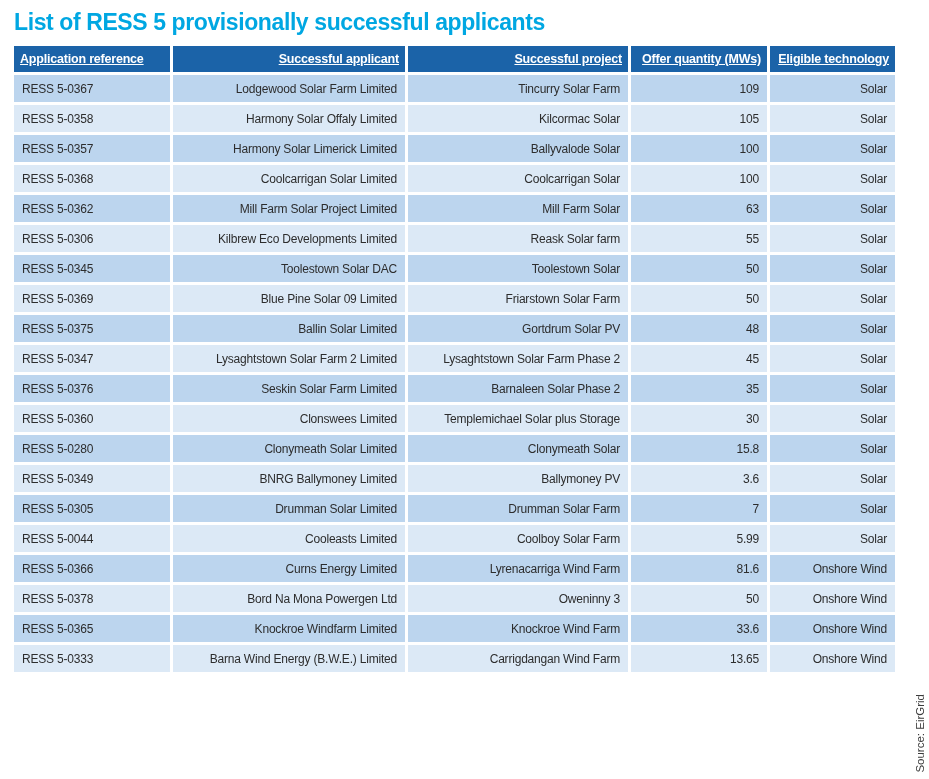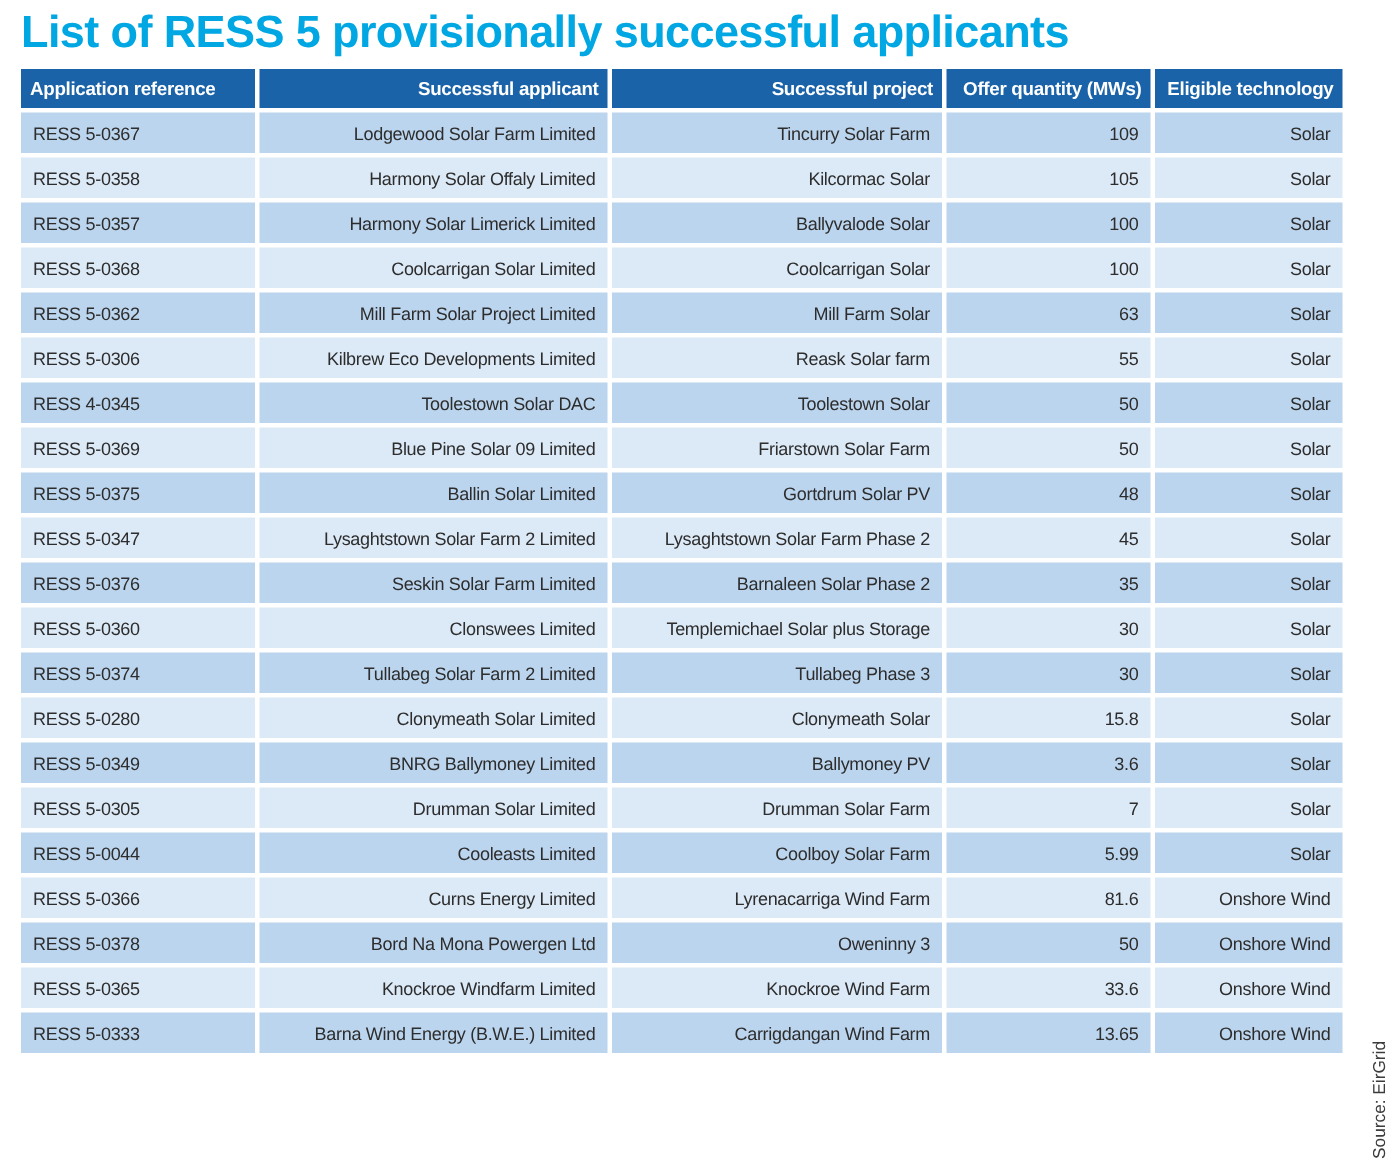--- a/index.html
+++ b/index.html
@@ -6,21 +6,21 @@
   html, body { margin: 0; padding: 0; background: #ffffff; }
   body {
     width: 929px; height: 779px;
     font-family: "Liberation Sans", sans-serif;
     overflow: hidden;
   }
   .page { position: relative; width: 929px; height: 779px; }
 
   .page-title {
     margin: 8px 0 0 14px;
-    font-size: 30px;
+    font-size: 23px;
     font-weight: bold;
     letter-spacing: -0.4px;
     color: var(--title-color, #00a7e2);
     line-height: 28px;
   }
 
   table.applicants {
     border-collapse: separate;
     border-spacing: 3px;
     table-layout: fixed;
@@ -30,20 +30,21 @@
   th {
     background: var(--header-bg, #1b63a8);
     color: #ffffff;
     font-size: 12.5px;
     font-weight: bold;
     letter-spacing: -0.2px;
     height: 26px;
     padding: 0 6px;
     vertical-align: middle;
     white-space: nowrap;
+    text-decoration: underline;
   }
   td {
     font-size: 12px;
     letter-spacing: -0.2px;
     color: #2d2d2d;
     height: 27px;
     padding: 0 8px;
     vertical-align: middle;
     white-space: nowrap;
     overflow: hidden;
@@ -125,21 +126,21 @@
     <td class="c5">Solar</td>
   </tr>
         <tr>
     <td class="c1">RESS 5-0306</td>
     <td class="c2">Kilbrew Eco Developments Limited</td>
     <td class="c3">Reask Solar farm</td>
     <td class="c4">55</td>
     <td class="c5">Solar</td>
   </tr>
         <tr>
-    <td class="c1">RESS 4-0345</td>
+    <td class="c1">RESS 5-0345</td>
     <td class="c2">Toolestown Solar DAC</td>
     <td class="c3">Toolestown Solar</td>
     <td class="c4">50</td>
     <td class="c5">Solar</td>
   </tr>
         <tr>
     <td class="c1">RESS 5-0369</td>
     <td class="c2">Blue Pine Solar 09 Limited</td>
     <td class="c3">Friarstown Solar Farm</td>
     <td class="c4">50</td>
@@ -167,27 +168,20 @@
     <td class="c5">Solar</td>
   </tr>
         <tr>
     <td class="c1">RESS 5-0360</td>
     <td class="c2">Clonswees Limited</td>
     <td class="c3">Templemichael Solar plus Storage</td>
     <td class="c4">30</td>
     <td class="c5">Solar</td>
   </tr>
         <tr>
-    <td class="c1">RESS 5-0374</td>
-    <td class="c2">Tullabeg Solar Farm 2 Limited</td>
-    <td class="c3">Tullabeg Phase 3</td>
-    <td class="c4">30</td>
-    <td class="c5">Solar</td>
-  </tr>
-        <tr>
     <td class="c1">RESS 5-0280</td>
     <td class="c2">Clonymeath Solar Limited</td>
     <td class="c3">Clonymeath Solar</td>
     <td class="c4">15.8</td>
     <td class="c5">Solar</td>
   </tr>
         <tr>
     <td class="c1">RESS 5-0349</td>
     <td class="c2">BNRG Ballymoney Limited</td>
     <td class="c3">Ballymoney PV</td>

